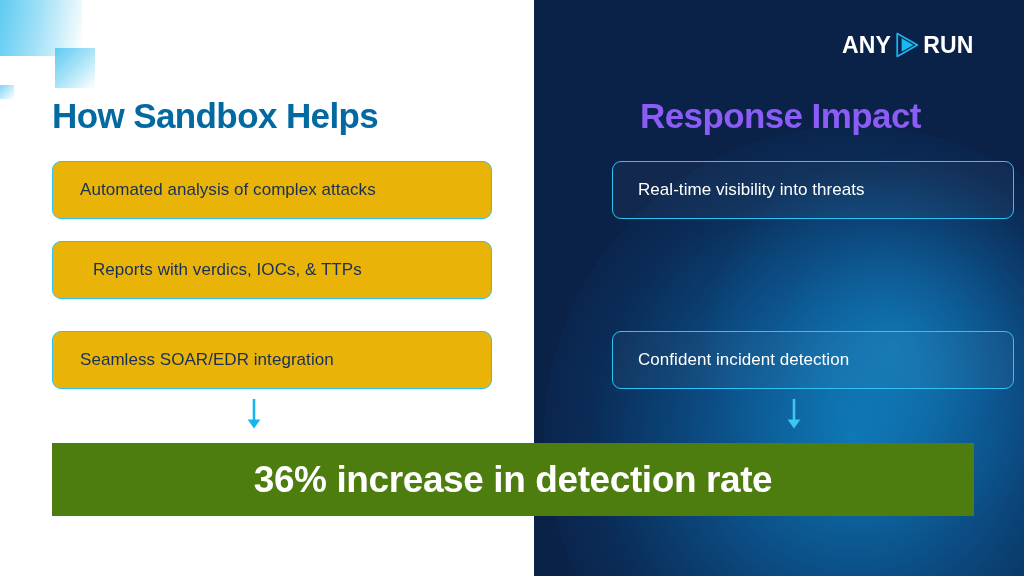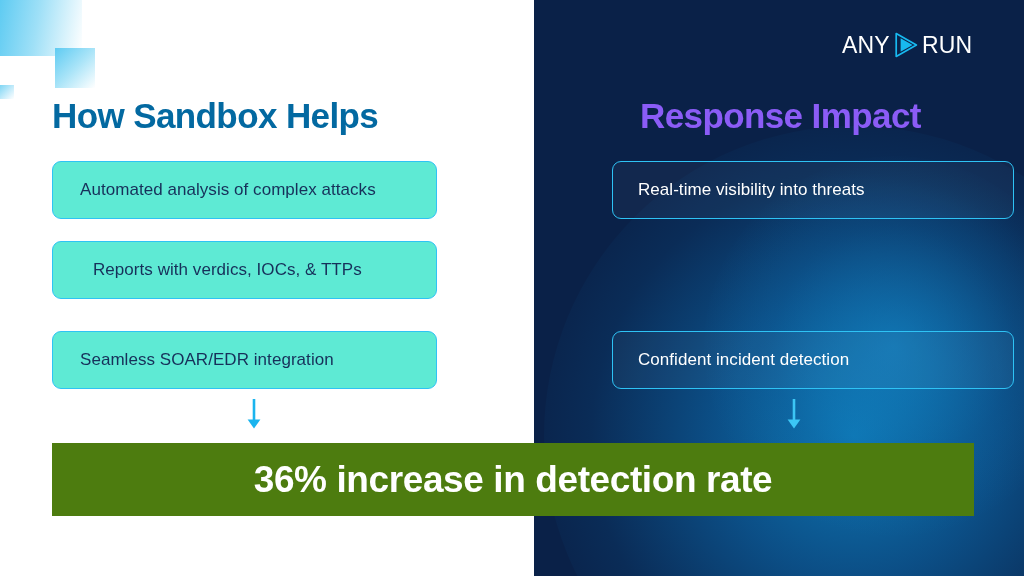--- a/index.html
+++ b/index.html
@@ -100,23 +100,23 @@
     box-sizing: border-box;
     height: 58px;
     border-radius: 9px;
     display: flex;
     align-items: center;
     font-size: 17px;
     letter-spacing: 0.05px;
   }
   .card-left {
     left: 52px;
-    width: 385px;
+    width: 440px;
     border: 1.6px solid #2ec3f5;
-    background: #5eead4;
+    background: #eab308;
     color: #17305a;
     padding-left: 27px;
   }
   .card-right {
     left: 612px;
     width: 402px;
     border: 1.6px solid #2ec3f5;
     background: rgba(255,255,255,0.035);
     color: #ffffff;
     padding-left: 25px;
@@ -159,21 +159,21 @@
     position: absolute;
     left: 842px;
     top: 30px;
     display: flex;
     align-items: center;
     height: 30px;
   }
   .logo-word {
     color: #ffffff;
     font-size: 23px;
-    font-weight: normal;
+    font-weight: bold;
     letter-spacing: 0.2px;
     line-height: 1;
     text-align: center;
   }
   .logo-mark {
     width: 30px;
     height: 30px;
     margin: 0 1px;
     display: block;
   }

